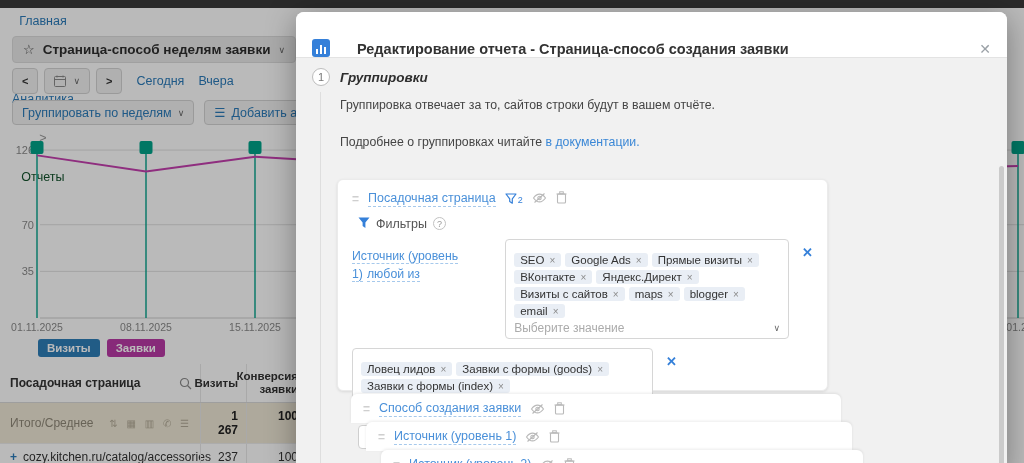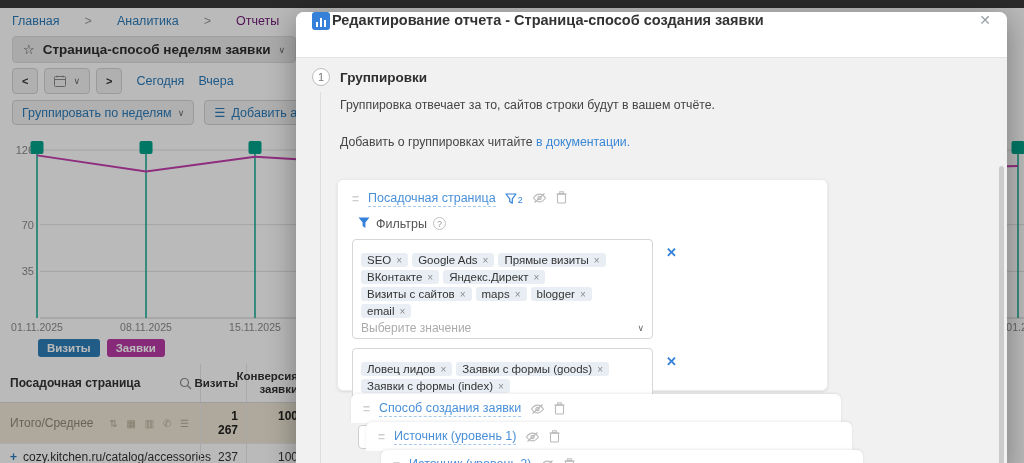--- a/index.html
+++ b/index.html
@@ -3,23 +3,23 @@
 <meta charset="utf-8">
 <style>
   * { box-sizing: border-box; margin: 0; padding: 0; }
   html,body { background:#888; }
   .stage {
     position: relative; width: 1024px; height: 463px; overflow: hidden;
     background: #ffffff; font-family: "Liberation Sans", sans-serif;
   }
   
   .topbar { position:absolute; left:0; top:0; width:1024px; height:8px; background:#3a3a3a; }
-  .crumbs { position:absolute; left:12px; top:14px; font-size:12.5px; color:#999; display:flex; gap:25px; align-items:center; }
+  .crumbs { position:absolute; left:12px; top:14px; font-size:12.5px; color:#999; display:flex; gap:25px; align-items:center;flex-direction:column; }
   .crumbs .lnk { color:#2b7bb9; }
-  .crumbs .cur { color:#701a75; }
+  .crumbs .cur { color:#14532d; }
   .titlerow { position:absolute; left:12px; top:36px; display:flex; align-items:center; gap:14px; }
   .title-pill { display:flex; align-items:center; gap:8px; background:#e9e9e9; border:1px solid #dcdcdc; border-radius:4px; padding:5px 10px; }
   .title-pill .star { color:#4a4a4a; font-size:13px; }
   .title-pill .ttl { font-size:13.5px; font-weight:bold; color:#2e2e2e; }
   .caret { color:#666; font-size:9px; }
   .gear-dark { color:#5c6b78; font-size:15px; }
   .daterow { position:absolute; left:12px; top:68px; display:flex; align-items:center; gap:6px; }
   .dbox { background:#f1f1f1; border:1px solid #d4d4d4; border-radius:4px; height:26px; display:flex; align-items:center; padding:0 9px; font-size:12.5px; color:#333; gap:7px; }
   .arrbox { font-weight:bold; color:#333; font-size:11px; }
   .blue-link { color:#2b7bb9; font-size:12.5px; margin-left:8px; }
@@ -44,29 +44,29 @@
   .mini-icons { color:#b3ab98; font-size:10px; letter-spacing:3px; white-space:nowrap; }
   .metric { border-bottom:1px dashed #8ccf9c; }
   .plus { color:#2b7bb9; font-weight:bold; font-size:12px; }
   .urltxt { color:#333; }
   
   .dim { position:absolute; inset:0; background:rgba(0,0,0,0.27); z-index:50; }
   
   .modal { position:absolute; left:296px; top:12px; width:711px; height:460px; z-index:100;
            background:#f1f1f1; border-radius:8px 8px 0 0; box-shadow:0 6px 30px rgba(0,0,0,0.35); }
   .m-head { height:46px; background:#fff; border-radius:8px 8px 0 0; border-bottom:1px solid #e3e3e3;
-            display:flex; align-items:flex-start; padding:0 16px; gap:2px; }
+            display:flex; align-items:flex-end; padding:0 16px; gap:27px; }
   .doc-ic { width:18px; height:18px; background:#3580d9; border-radius:3px; display:flex; align-items:flex-end; justify-content:center; gap:2px; padding:3px; }
   .doc-ic i { display:block; width:2px; background:#fff; }
   .m-title { font-size:14.5px; font-weight:bold; color:#333; flex:1; }
   .m-close { color:#9aa0a6; font-size:14px; cursor:default; }
   .m-body { position:relative; height:414px; }
   .step { position:absolute; left:16px; top:10px; display:flex; align-items:center; gap:10px; }
   .step-circle { width:18px; height:18px; border:1px solid #bdbdbd; border-radius:50%; background:#fff; color:#777; font-size:11px; display:flex; align-items:center; justify-content:center; }
-  .step-title { font-size:13.5px; font-weight:bold; color:#2e2e2e; }
+  .step-title { font-size:13.5px; font-weight:bold; color:#2e2e2e;font-style:italic; }
   .desc { position:absolute; left:44px; top:38px; font-size:12.3px; color:#454545; line-height:1.5; }
   .desc a { color:#3a87d6; }
   .vline { position:absolute; left:24px; top:34px; bottom:0; width:1px; background:#dedede; }
   .gcard { position:absolute; background:#fff; border-radius:6px; box-shadow:0 1px 3px rgba(0,0,0,0.1); border:1px solid #ebebeb; }
   .card-main { left:41px; top:121px; width:491px; height:212px; padding:10px 14px; }
   .g-head { display:flex; align-items:center; gap:9px; }
   .handle { color:#cfcfcf; font-weight:bold; font-size:12px; }
   .g-title { color:#4a90d9; font-size:12.5px; border-bottom:1px dashed #a6c9ec; padding-bottom:1px; }
   .funnel-count { display:flex; align-items:flex-end; gap:1px; color:#3580d9; }
   .funnel-count .cnt { font-size:9px; }
@@ -236,21 +236,21 @@
     </div>
     <div class="m-body">
       <div class="vline"></div>
       <div class="step">
         <span class="step-circle">1</span>
         <span class="step-title">Группировки</span>
       </div>
       <div class="desc">
         <span>Группировка отвечает за то, сайтов строки будут в вашем отчёте.</span><br>
         <br>
-        <span>Добавить о группировках читайте </span><a>в документации.</a>
+        <span>Подробнее о группировках читайте </span><a>в документации.</a>
       </div>
 
       <div class="gcard card-main">
         <div class="g-head">
           <span class="handle">=</span>
           <span class="g-title">Посадочная страница</span>
           <span class="funnel-count">
             <svg width="12" height="12" viewBox="0 0 12 12">
                 <path d="M1 1h10L7.3 5.8v4.4L4.7 8.4V5.8Z" fill="none" stroke="#3580d9" stroke-width="1.2" stroke-linejoin="round"></path>
               </svg>
@@ -273,20 +273,21 @@
         </div>
         <div class="filters-lbl">
           <svg width="12" height="12" viewBox="0 0 12 12">
               <path d="M0.5 0.5h11L7.4 5.5v5.6L4.6 8.9V5.5Z" fill="#3580d9"></path>
             </svg>
           <span>Фильтры</span>
           <span class="qmark">?</span>
         </div>
         <div id="filter-rows">
             <div class="f-row">
+              <div class="f-labels"><span class="f-field">Источник (уровень 1)</span><span class="f-op">любой из</span></div>
               <div class="sel-box">
                 <div class="tags">
                   <span class="tag">SEO<span class="x">×</span></span>
                   <span class="tag">Google Ads<span class="x">×</span></span>
                   <span class="tag">Прямые визиты<span class="x">×</span></span>
                   <span class="tag">ВКонтакте<span class="x">×</span></span>
                   <span class="tag">Яндекс.Директ<span class="x">×</span></span>
                   <span class="tag">Визиты с сайтов<span class="x">×</span></span>
                   <span class="tag">maps<span class="x">×</span></span>
                   <span class="tag">blogger<span class="x">×</span></span>

